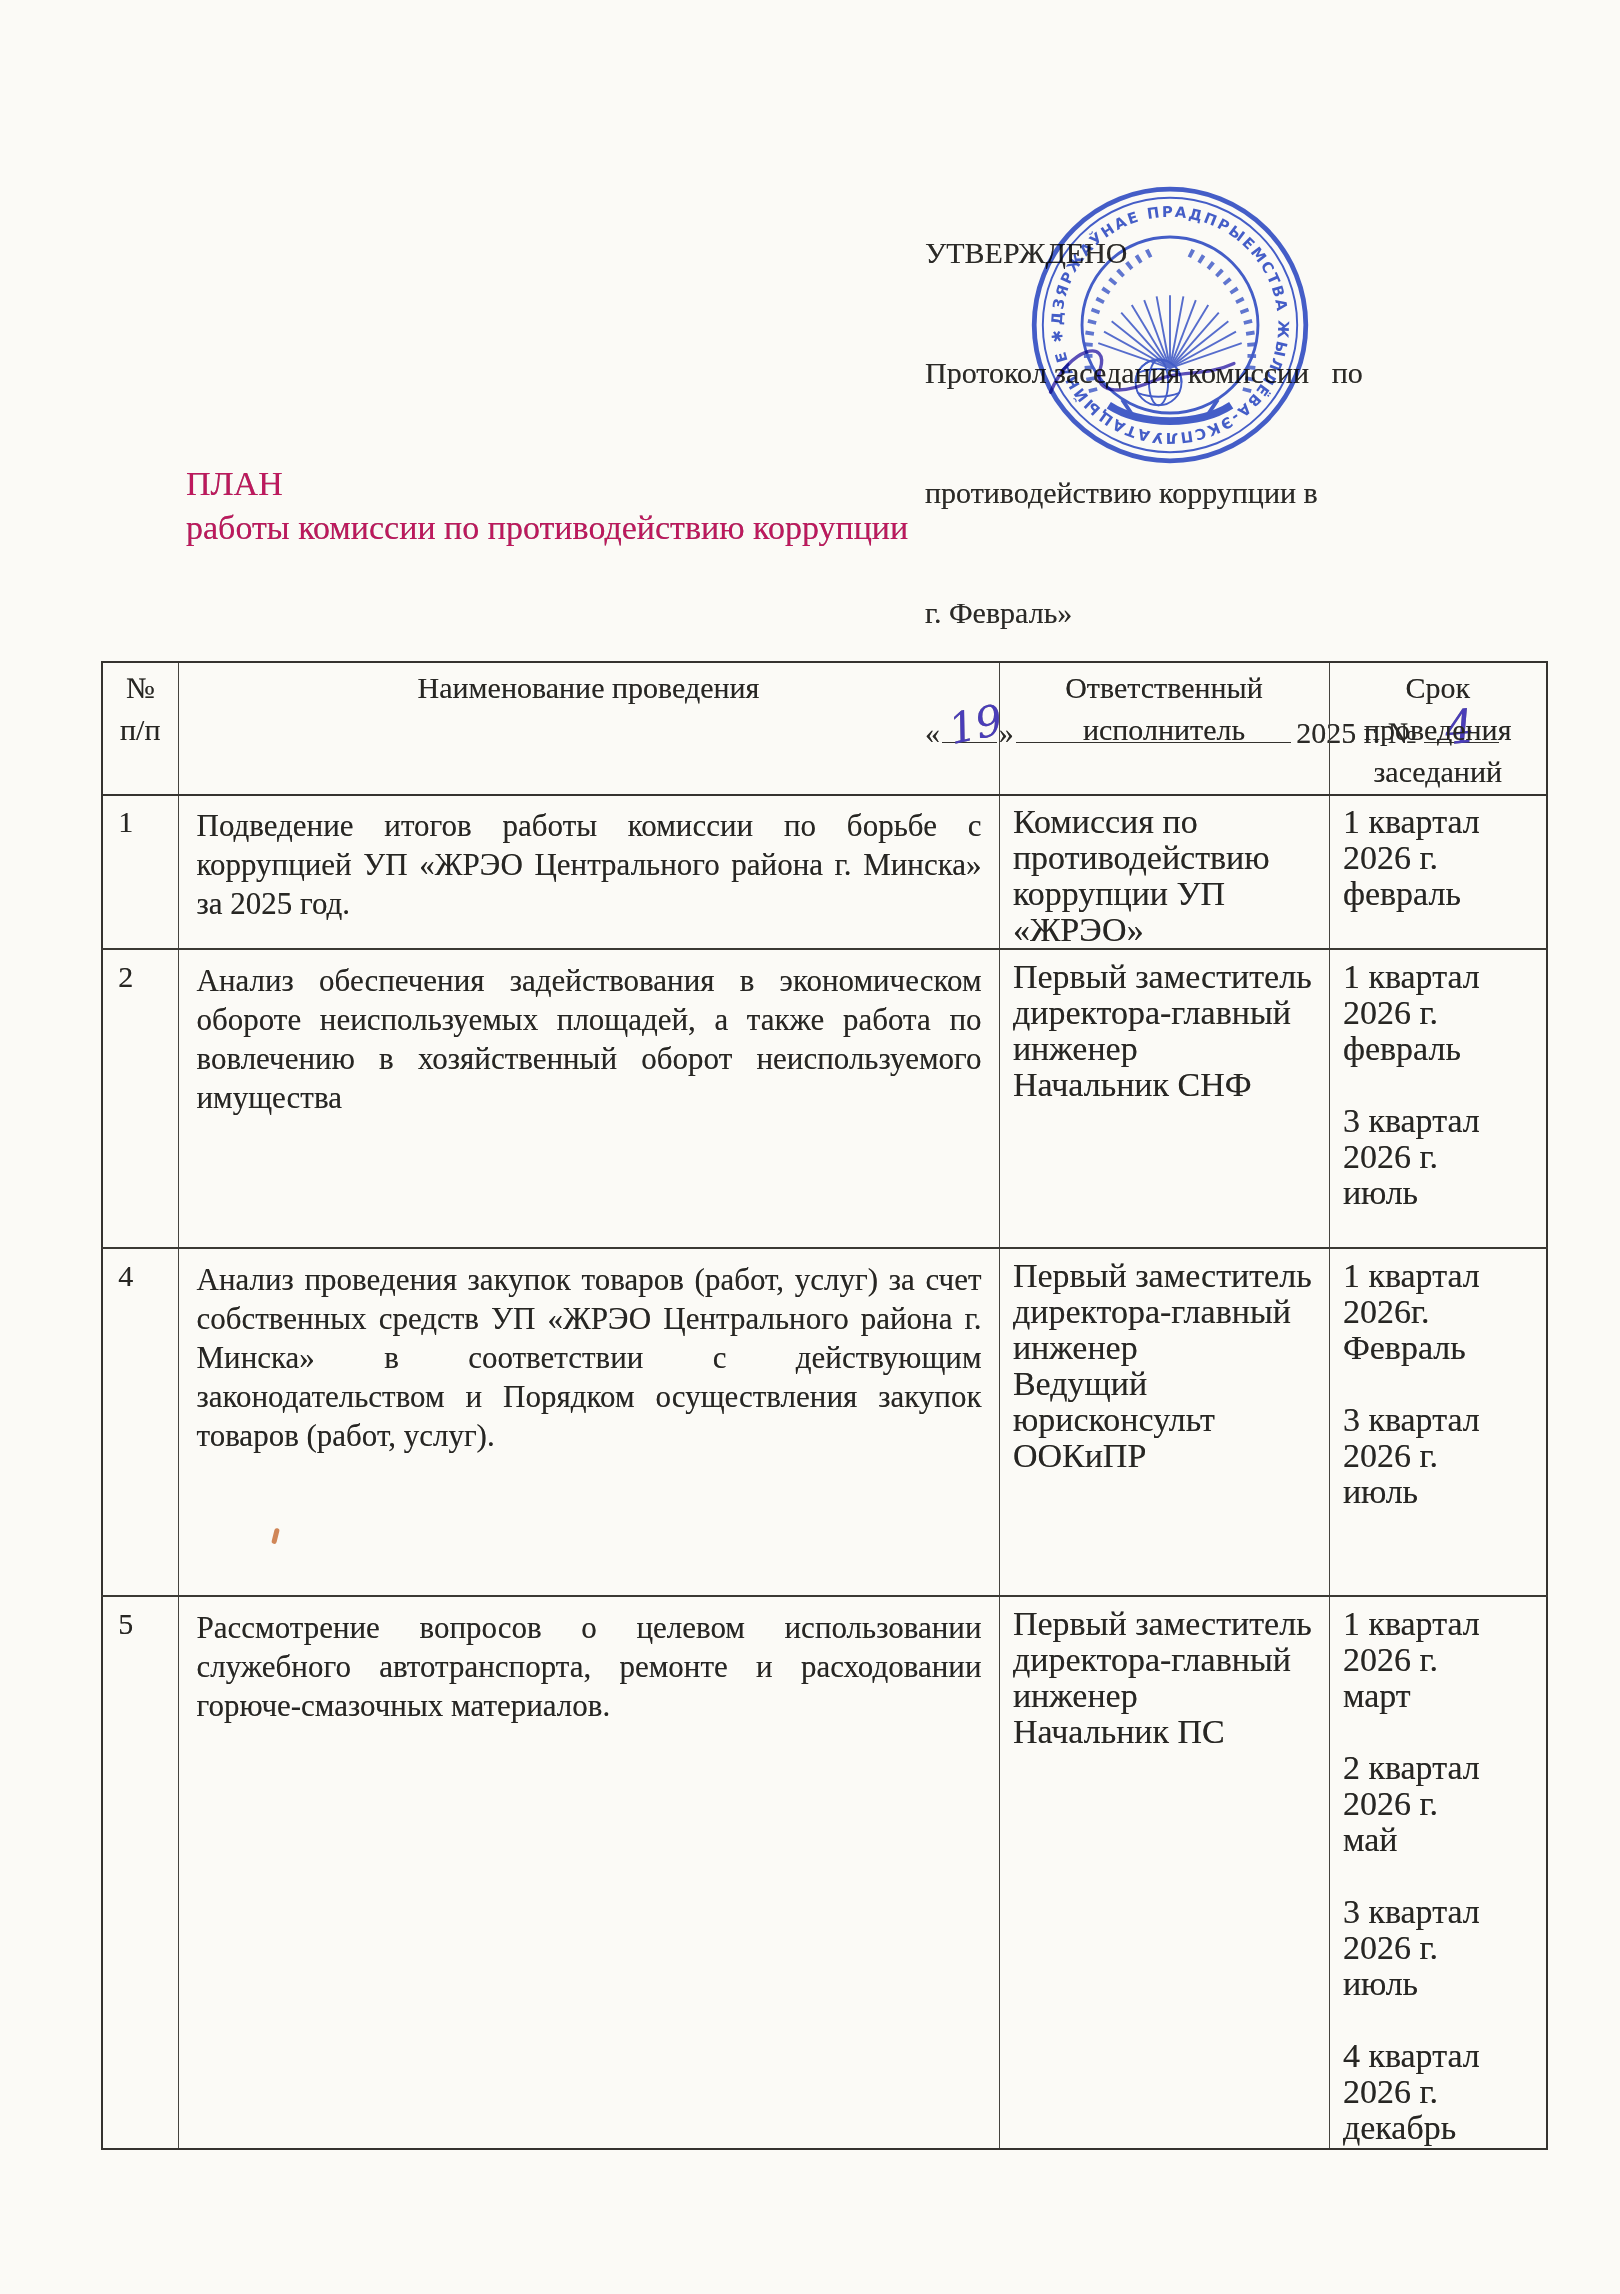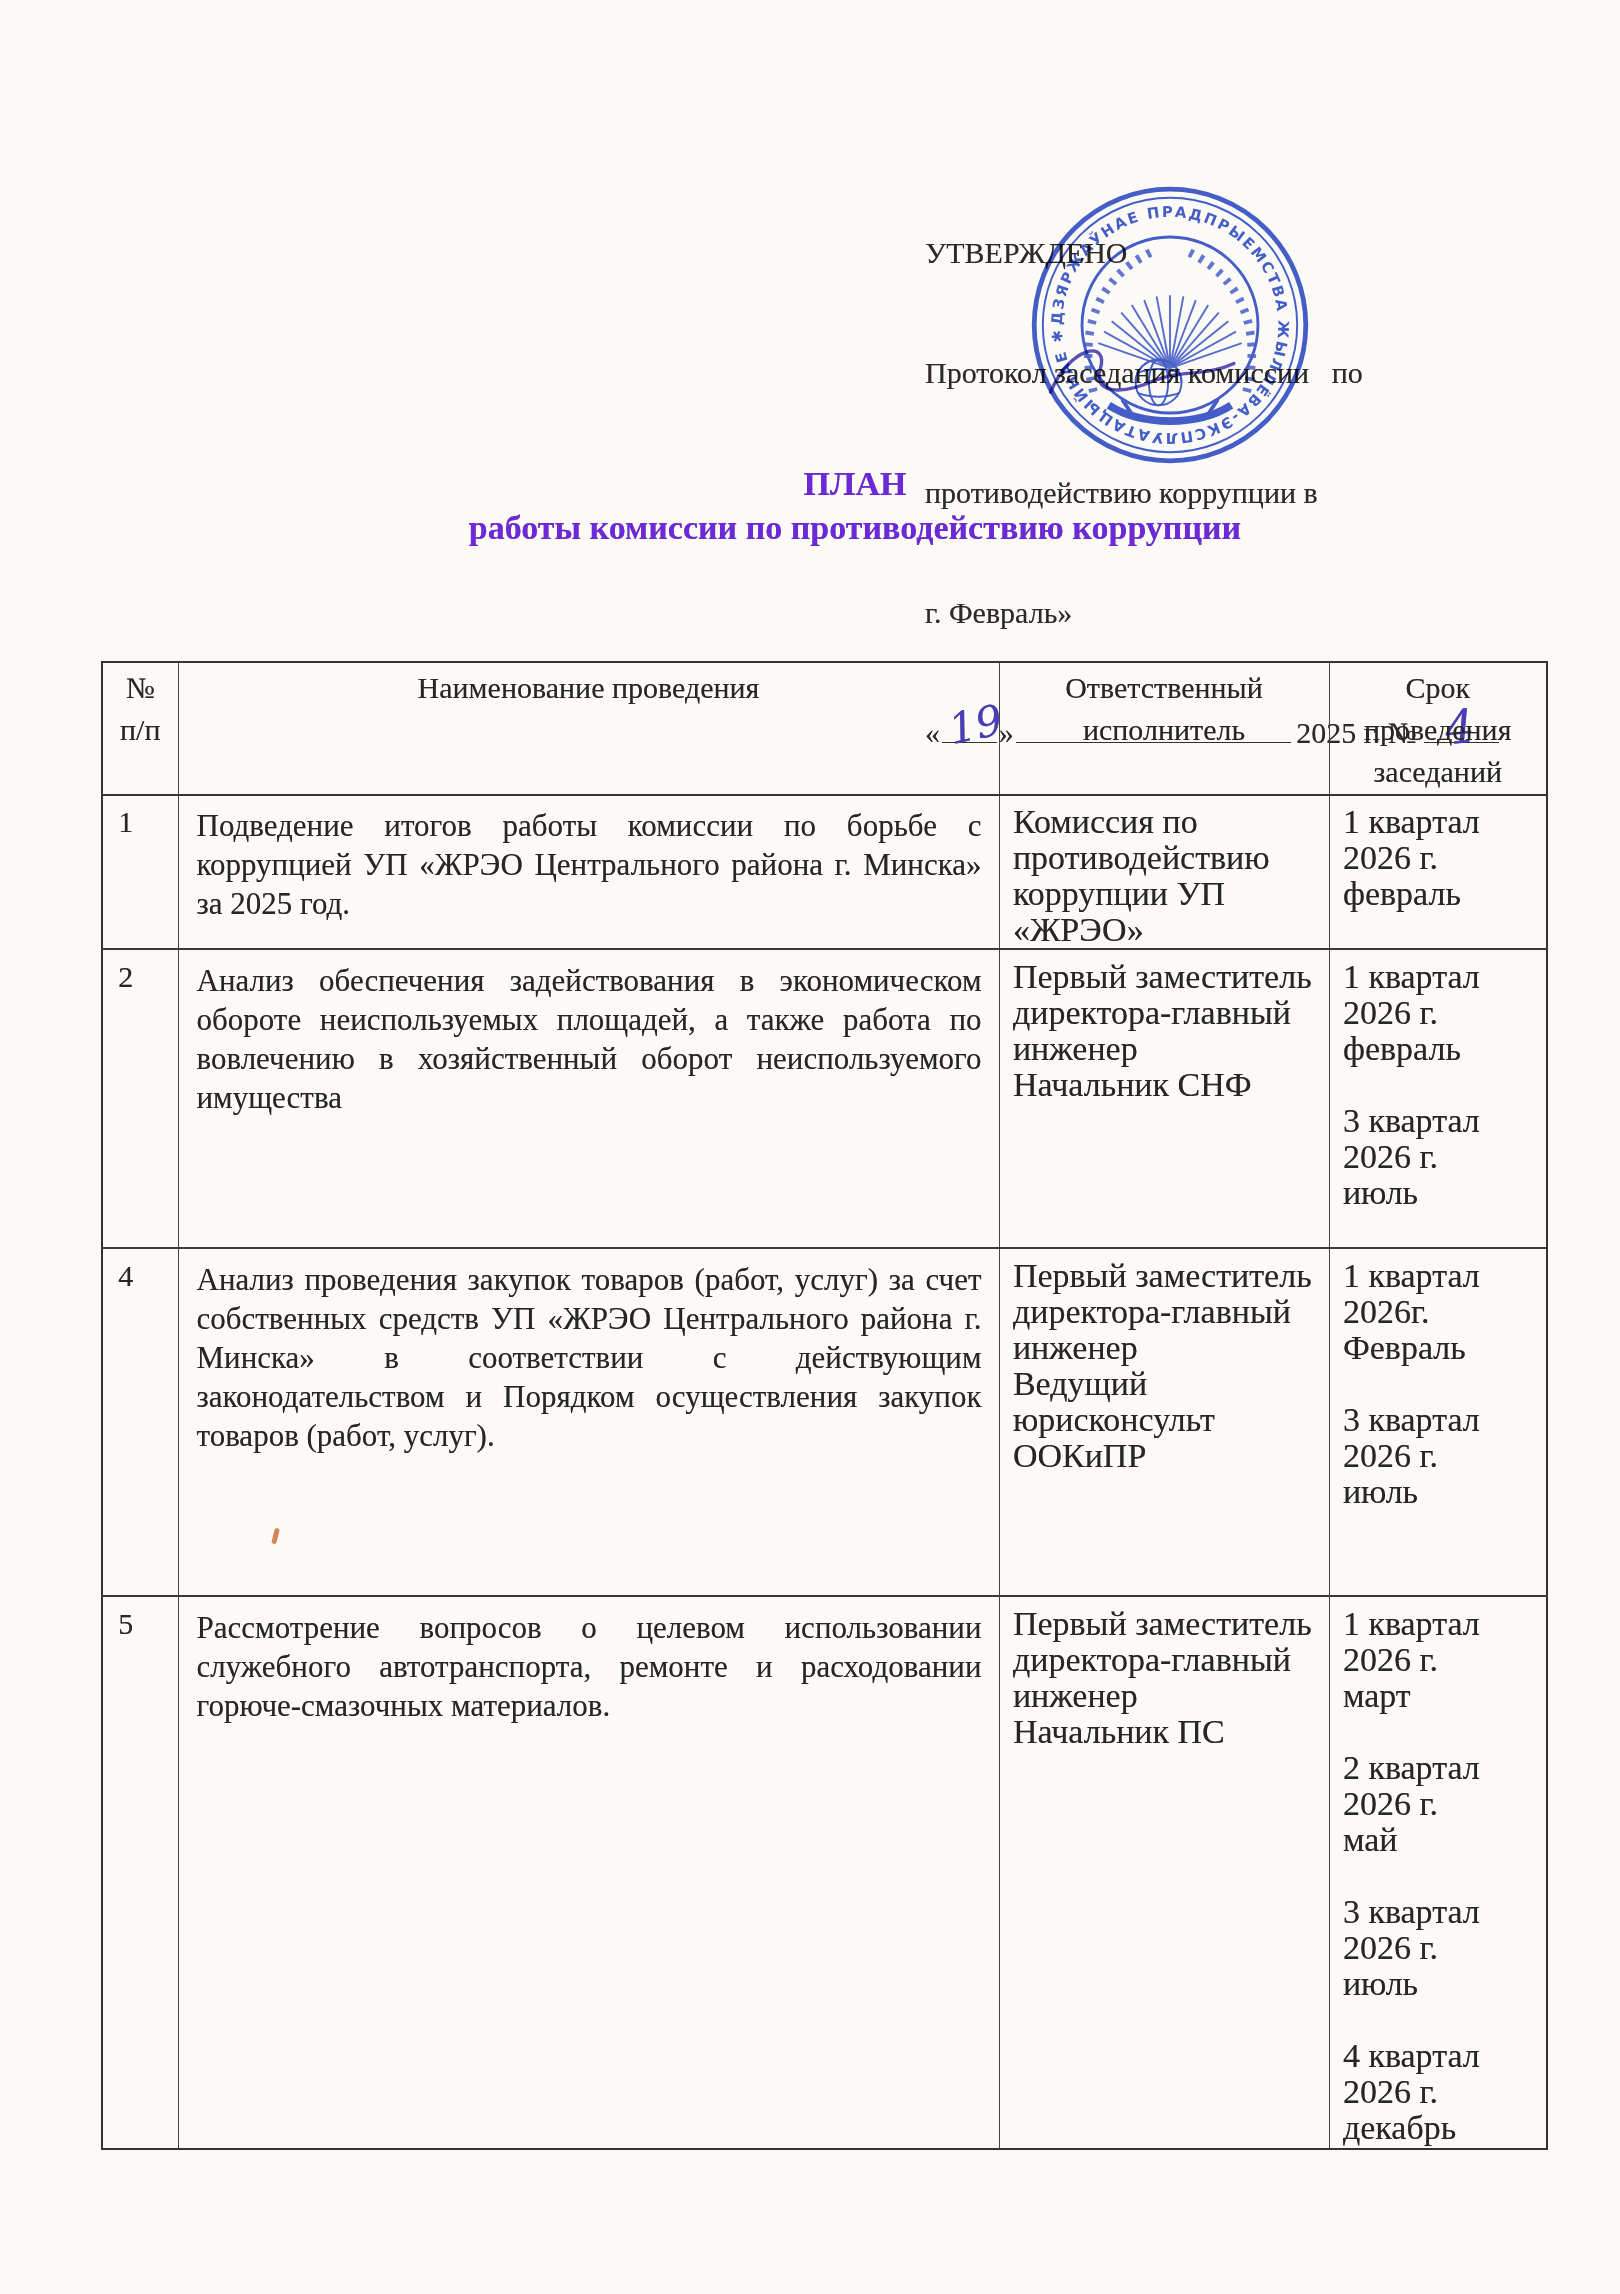--- a/index.html
+++ b/index.html
@@ -38,22 +38,22 @@
     position:absolute;left:1017px;top:172px;width:306px;height:306px;
     mix-blend-mode:multiply;opacity:.88;pointer-events:none;
   }
   .signature{
     position:absolute;left:1037px;top:333px;width:220px;height:86px;
     mix-blend-mode:multiply;opacity:.9;pointer-events:none;
   }
   
   .title-block{
     position:absolute;left:186px;top:462px;width:1338px;
-    text-align:center;font-weight:bold;
-    font-size:34px;line-height:44px;color:#6d28d9;
+    text-align:left;font-weight:normal;
+    font-size:34px;line-height:44px;color:#be185d;
   }
   
   .plan-table{
     position:absolute;left:101px;top:661px;width:1445px;
     border-collapse:collapse;table-layout:fixed;
     font-size:31px;color:#272623;
   }
   .plan-table col.c1{width:76px;}
   .plan-table col.c2{width:821px;}
   .plan-table col.c3{width:330px;}

